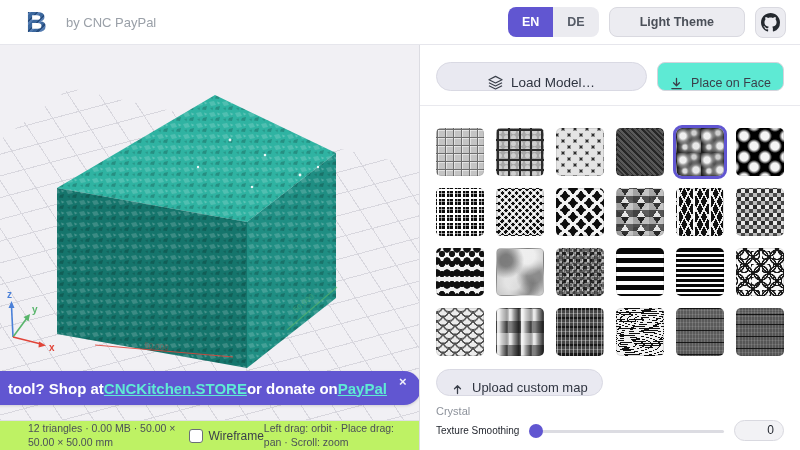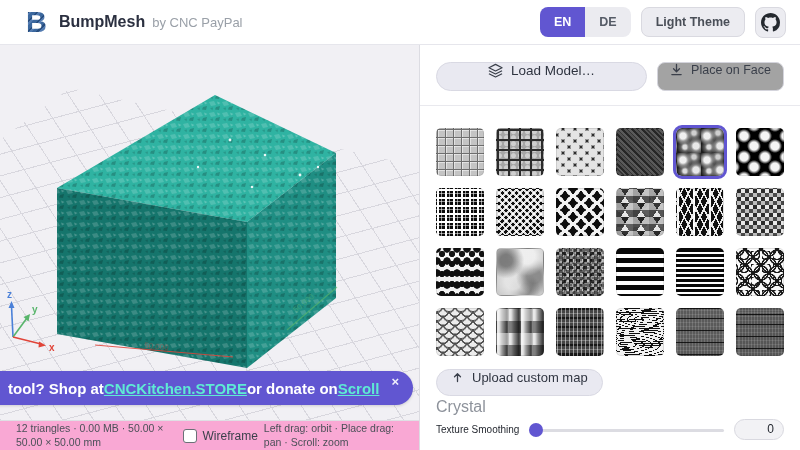--- a/index.html
+++ b/index.html
@@ -17,21 +17,21 @@
   .logo-b{font-weight:900;font-size:29px;line-height:1;
     background:repeating-linear-gradient(135deg,#3c689e 0 3px,#274d7e 3px 5px,#527ab0 5px 7px);
     -webkit-background-clip:text;background-clip:text;color:transparent;margin-right:12px;}
   .app-title{font-size:16px;font-weight:bold;color:#2b3040;}
   .byline{font-size:13px;color:#9aa0a8;margin-left:7px;}
   .header-right{margin-left:auto;display:flex;align-items:center;gap:10px;}
   .lang-toggle{display:flex;}
   .lang-btn{font-size:12.5px;font-weight:bold;padding:7px 13px;cursor:pointer;border:1px solid transparent;}
   .lang-en{background:var(--accent);color:#fff;border-radius:8px 0 0 8px;}
   .lang-de{background:#ebebf0;color:#555b66;border-radius:0 8px 8px 0;}
-  .theme-btn{font-size:12.5px;font-weight:bold;color:#4a4f58;background:#ececf1;border:1px solid #d9d9e0;border-radius:8px;padding:7px 14px;cursor:pointer;}
+  .theme-btn{font-size:12.5px;font-weight:bold;color:#4a4f58;background:#ececf1;border:1px solid #d9d9e0;border-radius:8px;padding:7px 30px;cursor:pointer;}
   .gh-btn{width:31px;height:31px;border-radius:8px;background:#ececf1;border:1px solid #d9d9e0;display:flex;align-items:center;justify-content:center;cursor:pointer;}
 
   
   .main{display:flex;height:405px;}
   .viewport-col{width:420px;display:flex;flex-direction:column;border-right:1px solid #dcdce2;}
   .canvas{position:relative;flex:1;background:#f1f0f4;overflow:hidden;}
 
   .grid-plane{position:absolute;inset:0;
     background-image:
       repeating-linear-gradient(165deg,#d8d7de 0 1px,transparent 1px 21px),
@@ -41,42 +41,42 @@
   .scene{position:absolute;inset:0;}
 
   
   .banner{position:absolute;left:-38px;bottom:15px;height:34px;display:flex;align-items:center;
     background:var(--accent);border-radius:17px;color:#fff;font-size:15px;font-weight:bold;
     padding:0 14px 0 46px;white-space:nowrap;box-shadow:0 1px 3px rgba(0,0,0,.15);}
   .banner a{color:#5eead4;cursor:pointer;text-decoration:underline;}
   .banner-close{margin-left:12px;font-size:13px;opacity:.9;cursor:pointer;align-self:flex-start;margin-top:4px;line-height:1;}
 
   
-  .statusbar{height:30px;background:#f9a8d4;border-top:1px solid #dfdfe4;display:flex;align-items:center;
-    padding:0 8px 0 16px;font-size:10.5px;color:#4b5058;gap:6px;}
+  .statusbar{height:30px;background:#bef264;border-top:1px solid #dfdfe4;display:flex;align-items:center;
+    padding:0 8px 0 28px;font-size:10.5px;color:#4b5058;}
   .status-left{width:168px;line-height:1.3;}
   .wireframe-wrap{display:flex;align-items:center;gap:6px;font-size:12px;color:#3a3f4a;flex:1;justify-content:flex-end;}
   .wireframe-box{appearance:none;width:14px;height:14px;border:1.5px solid #6b7077;border-radius:3px;background:#fff;cursor:pointer;margin:0;}
   .status-right{width:154px;line-height:1.3;}
 
   
   .panel{width:380px;background:#fff;padding:17px 16px 0 16px;display:flex;flex-direction:column;}
   .panel-buttons{display:flex;gap:10px;}
-  .btn{display:flex;align-items:flex-start;justify-content:center;gap:8px;cursor:pointer;border:1px solid #d9d9e3;}
+  .btn{display:flex;align-items:flex-end;justify-content:center;gap:8px;cursor:pointer;border:1px solid #d9d9e3;}
   .load-model-btn{flex:1;height:29px;border-radius:15px;background:#e9e9f1;font-size:13.5px;color:#2f3440;}
-  .place-face-btn{height:29px;padding:0 12px;border-radius:8px;background:#a3a3a3;border-color:#d4d4dc;font-size:12.5px;color:#3a3f4a;}
+  .place-face-btn{height:29px;padding:0 12px;border-radius:8px;background:#5eead4;border-color:#d4d4dc;font-size:12.5px;color:#3a3f4a;}
   .panel-divider{border:none;border-top:1px solid #e9e9ee;margin:14px -16px 12px -16px;}
   .section-title{font-size:11px;font-weight:bold;letter-spacing:1px;color:#5a5f68;}
 
   .texture-grid{margin-top:10px;display:grid;grid-template-columns:repeat(6,48px);gap:12px 12px;}
   .tile{width:48px;height:48px;border-radius:5px;border:1px solid rgba(0,0,0,.10);cursor:pointer;background-color:#ccc;}
   .tile.selected{outline:3px solid var(--accent);outline-offset:0;border-radius:6px;}
 
   .upload-btn{margin-top:13px;align-self:flex-start;height:27px;padding:0 14px;border-radius:14px;background:#e9e9f1;font-size:13px;color:#2f3440;}
-  .selected-name{margin-top:2px;font-size:16px;color:#8d929b;}
+  .selected-name{margin-top:9px;font-size:11px;color:#8d929b;}
   .smooth-row{display:flex;align-items:center;gap:10px;margin-top:3px;}
   .smooth-label{font-size:10px;color:#1f232b;white-space:nowrap;}
   .slider{flex:1;position:relative;height:16px;cursor:pointer;}
   .slider-track{position:absolute;left:0;right:0;top:7px;height:3px;border-radius:2px;background:#dcdce2;}
   .slider-thumb{position:absolute;left:0;top:1px;width:14px;height:14px;border-radius:50%;background:var(--accent);cursor:grab;}
   .value-box{width:50px;height:21px;border-radius:11px;background:#f2f2f5;border:1px solid #d9d9e0;
     font-size:12px;color:#1f232b;text-align:right;padding-right:9px;line-height:19px;}
 
   
   .p-tiles{background-color:#c4c4c4;background-image:
@@ -171,21 +171,20 @@
   .face-left{fill:var(--cube-left);}
   .face-right{fill:var(--cube-right);}
   svg text.axis-label{font-family:"Liberation Sans",sans-serif;font-size:10px;font-weight:bold;}
   svg text.dim-label{font-family:"Liberation Sans",sans-serif;font-size:8px;}
 </style>
 </head>
 <body>
 
 <div class="header">
   <span class="logo-b">B</span>
-  <span class="app-title">BumpMesh</span>
   <span class="byline">by CNC PayPal</span>
   <div class="header-right">
     <div class="lang-toggle">
       <span class="lang-btn lang-en">EN</span>
       <span class="lang-btn lang-de">DE</span>
     </div>
     <button class="theme-btn">Light Theme</button>
     <div class="gh-btn">
       <span style="display:flex;">
         <svg width="19" height="19" viewBox="0 0 16 16" fill="#24292f">
@@ -248,21 +247,21 @@
           <text class="axis-label" x="7" y="253" fill="var(--axis-z)" stroke="none">z</text>
           <text class="axis-label" x="32" y="268" fill="var(--axis-y)" stroke="none">y</text>
           <text class="axis-label" x="49" y="306" fill="var(--axis-x)" stroke="none">x</text>
         </g>
       </svg>
 
       <div class="banner">
         <span>tool? Shop at </span>
         <a>CNCKitchen.STORE</a>
         <span> or donate on </span>
-        <a>Scroll</a>
+        <a>PayPal</a>
         <span class="banner-close">×</span>
       </div>
     </div>
 
     <div class="statusbar">
       <div class="status-left">12 triangles · 0.00 MB · 50.00 × 50.00 × 50.00 mm</div>
       <div class="wireframe-wrap">
         <input type="checkbox" class="wireframe-box" style="">
         <span>Wireframe</span>
       </div>

